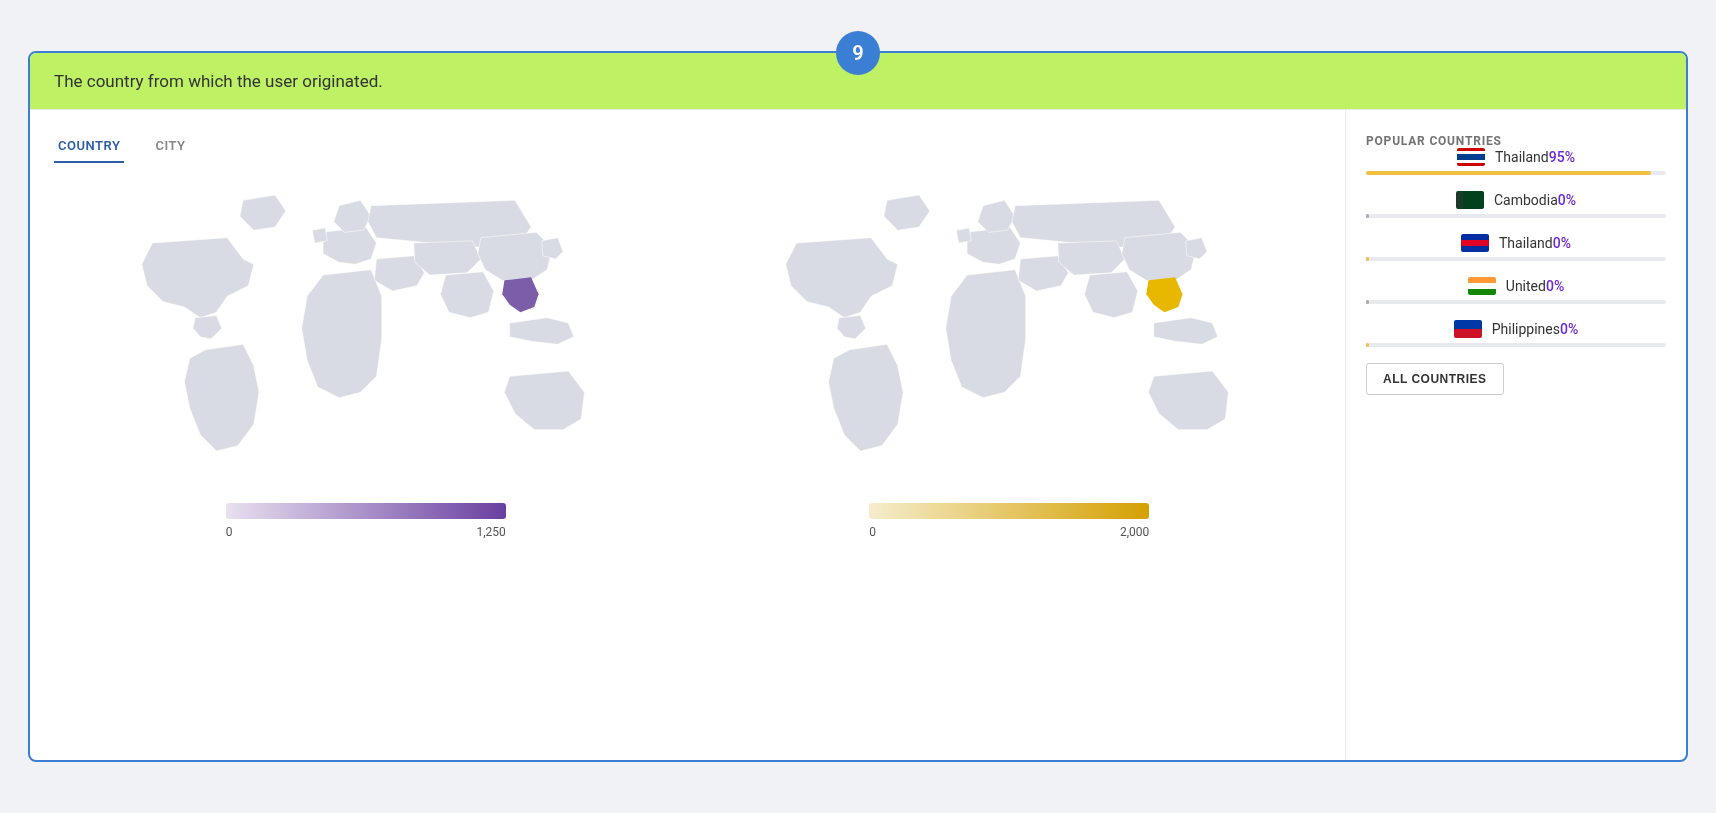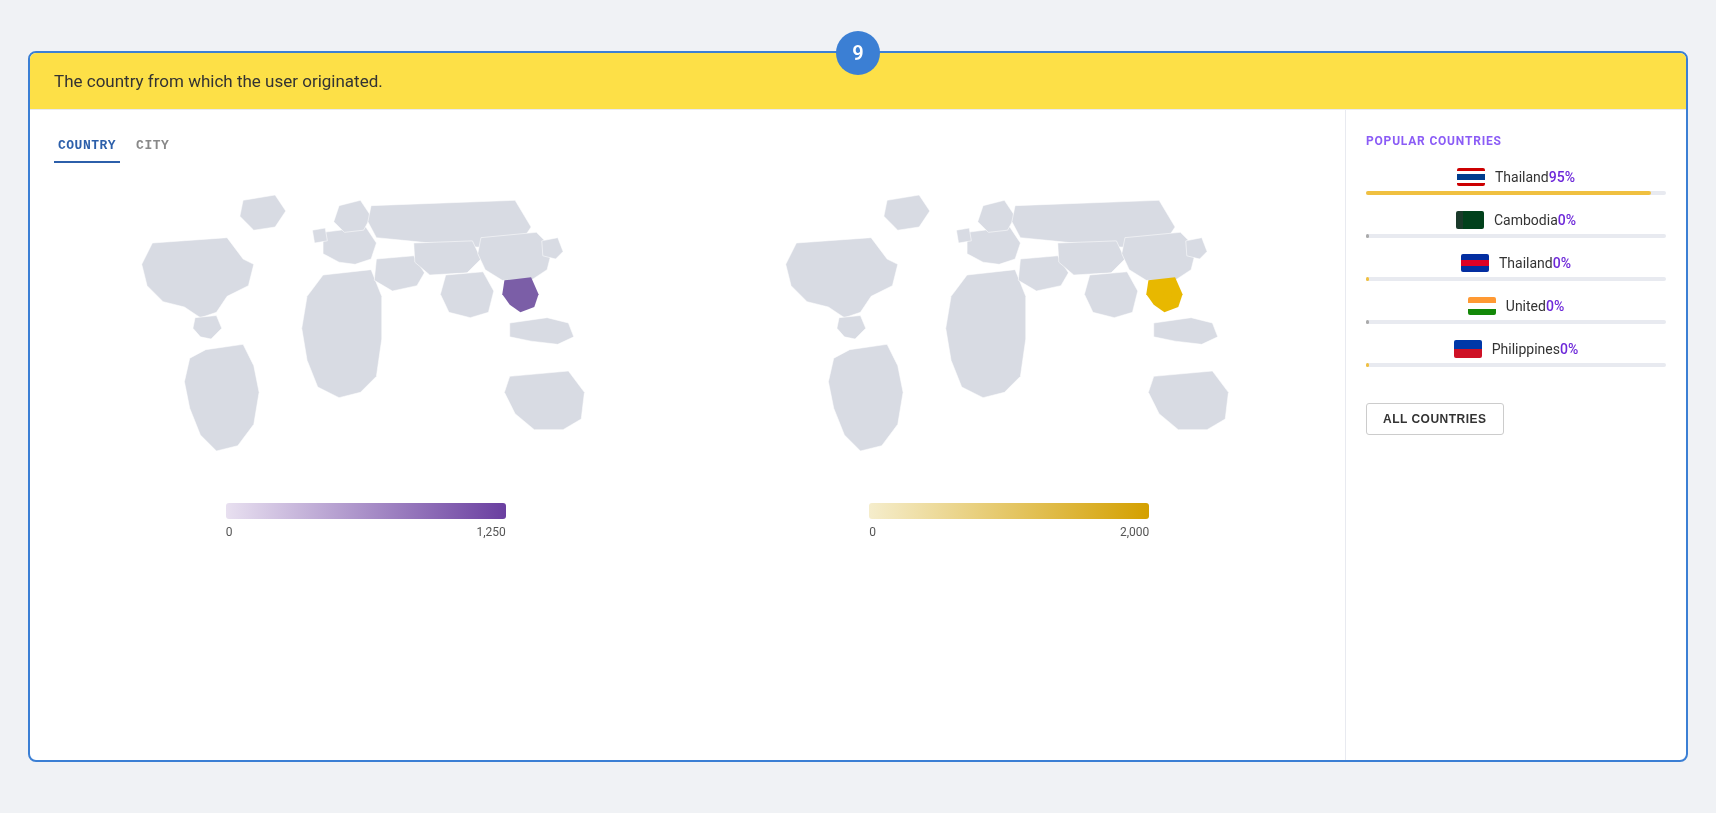--- a/index.html
+++ b/index.html
@@ -37,21 +37,21 @@
       background: #3b7fd4;
       color: white;
       font-size: 20px;
       font-weight: 600;
       display: flex;
       align-items: center;
       justify-content: center;
     }
 
     .description-bar {
-      background: #fde047;
+      background: #bef264;
       padding: 18px 24px;
       border-bottom: 1px solid #e8eaf0;
       border-radius: 6px 6px 0 0;
     }
 
     .description-text {
       font-size: 17px;
       color: #333;
     }
 
@@ -62,23 +62,22 @@
     }
 
     .map-section {
       flex: 1;
       padding: 20px 24px 24px 24px;
       border-right: 1px solid #e8eaf0;
     }
 
     .tabs {
       display: flex;
-      gap: 0;
+      gap: 15px;
       margin-bottom: 16px;
-      font-family: Liberation Mono, monospace;
     }
 
     .tab {
       padding: 8px 16px 10px 4px;
       font-size: 13px;
       font-weight: 600;
       color: #888;
       cursor: pointer;
       position: relative;
       letter-spacing: 0.5px;
@@ -136,22 +135,21 @@
     
     .sidebar {
       width: 340px;
       padding: 24px 20px;
     }
 
     .sidebar-title {
       font-size: 12px;
       font-weight: 700;
       letter-spacing: 0.8px;
-      color: #8b5cf6;
-      margin-bottom: 20px;
+      color: #737373;
       text-transform: uppercase;
     }
 
     .country-item {
       margin-bottom: 16px;
     }
 
     .country-header {
       display: flex;
       align-items: center;
@@ -191,21 +189,20 @@
       border-radius: 2px;
       width: 100%;
     }
 
     .progress-bar-fill {
       height: 4px;
       border-radius: 2px;
     }
 
     .all-countries-btn {
-      margin-top: 20px;
       border: 1.5px solid #ccc;
       background: white;
       padding: 8px 16px;
       font-size: 12px;
       font-weight: 600;
       letter-spacing: 0.5px;
       color: #333;
       cursor: pointer;
       border-radius: 3px;
       text-transform: uppercase;

